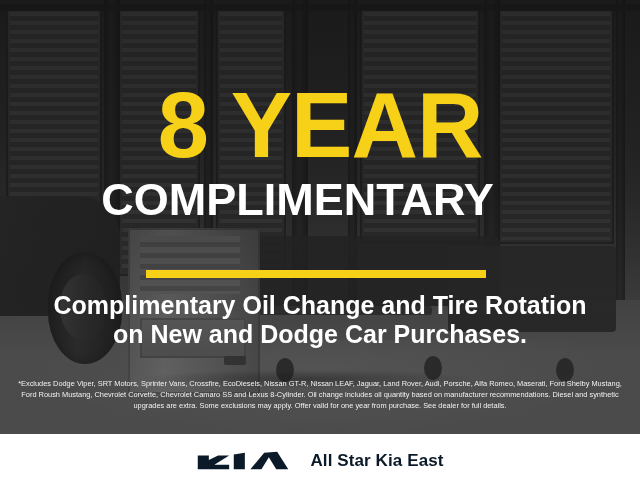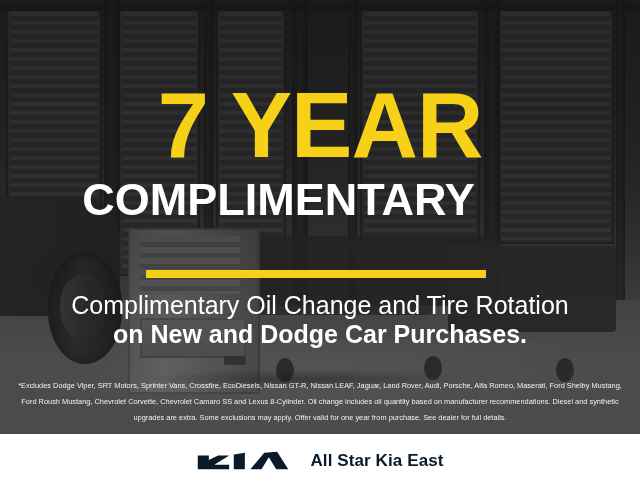--- a/index.html
+++ b/index.html
@@ -68,33 +68,33 @@
   .bg-scrim2{position:absolute;inset:0;
     background:linear-gradient(180deg,rgba(20,20,20,.55) 0%,rgba(30,30,30,.42) 45%,rgba(60,60,60,.30) 72%,rgba(90,90,90,.22) 100%);}
 
   
   .content{position:absolute;left:0;top:0;width:640px;height:434px;}
 
   .headline{position:absolute;left:0;top:79px;width:640px;text-align:center;
     font-size:92px;line-height:92px;font-weight:bold;letter-spacing:-1px;
     color:#f7d117;font-stretch:condensed;}
   .sub1{position:absolute;left:0;top:177px;width:557px;text-align:center;
-    font-size:45px;line-height:45px;font-weight:bold;color:#ffffff;letter-spacing:0px;}
+    font-size:45px;line-height:45px;font-weight:bold;color:#ffffff;letter-spacing:0px;padding-left:19px;}
   .sub2{position:absolute;left:0;top:222px;width:640px;text-align:center;
     font-size:45px;line-height:45px;font-weight:bold;color:#ffffff;letter-spacing:0px;}
 
   .rule{position:absolute;left:146px;top:270px;width:340px;height:8px;background:#f7d117;}
 
   .body1{position:absolute;left:0;top:291px;width:640px;text-align:center;
-    font-size:25px;line-height:29px;font-weight:normal;color:#ffffff;}
+    font-size:25px;line-height:29px;font-weight:bold;color:#ffffff;}
   .body2{position:absolute;left:0;top:320px;width:640px;text-align:center;
     font-size:25px;line-height:29px;font-weight:bold;color:#ffffff;}
 
   .disclaimer{position:absolute;left:14px;top:378px;width:612px;text-align:center;
-    font-size:7.4px;line-height:16px;color:#f2f2f2;font-weight:normal;}
+    font-size:7.4px;line-height:11px;color:#f2f2f2;font-weight:normal;}
 
   
   .footer{position:absolute;left:0;top:434px;width:640px;height:54px;background:#ffffff;
     display:flex;align-items:center;justify-content:center;gap:20px;}
   .kia-logo{display:block;width:94px;height:24px;}
   .dealer-name{font-size:17px;font-weight:bold;color:#0b1a28;letter-spacing:.1px;}
 </style>
 </head>
 <body>
 
@@ -137,21 +137,21 @@
       <div class="cab-drawer"></div>
       <div class="cab-knob"></div>
 
       <div class="shadow-ground"></div>
     </div>
     <div class="bg-scrim"></div>
     <div class="bg-scrim2"></div>
   </div>
 
   <div class="content">
-    <div class="headline">7 YEAR</div>
+    <div class="headline">8 YEAR</div>
     <div class="sub1">COMPLIMENTARY</div>
 
     <div class="rule"></div>
 
     <div class="body1">Complimentary Oil Change and Tire Rotation</div>
     <div class="body2">on New and Dodge Car Purchases.</div>
 
     <div class="disclaimer">*Excludes Dodge Viper, SRT Motors, Sprinter Vans, Crossfire, EcoDiesels, Nissan GT-R, Nissan LEAF, Jaguar, Land Rover, Audi, Porsche, Alfa Romeo, Maserati, Ford Shelby Mustang, Ford Roush Mustang, Chevrolet Corvette, Chevrolet Camaro SS and Lexus 8-Cylinder. Oil change includes oil quantity based on manufacturer recommendations. Diesel and synthetic upgrades are extra. Some exclusions may apply. Offer valid for one year from purchase. See dealer for full details.</div>
   </div>
 

